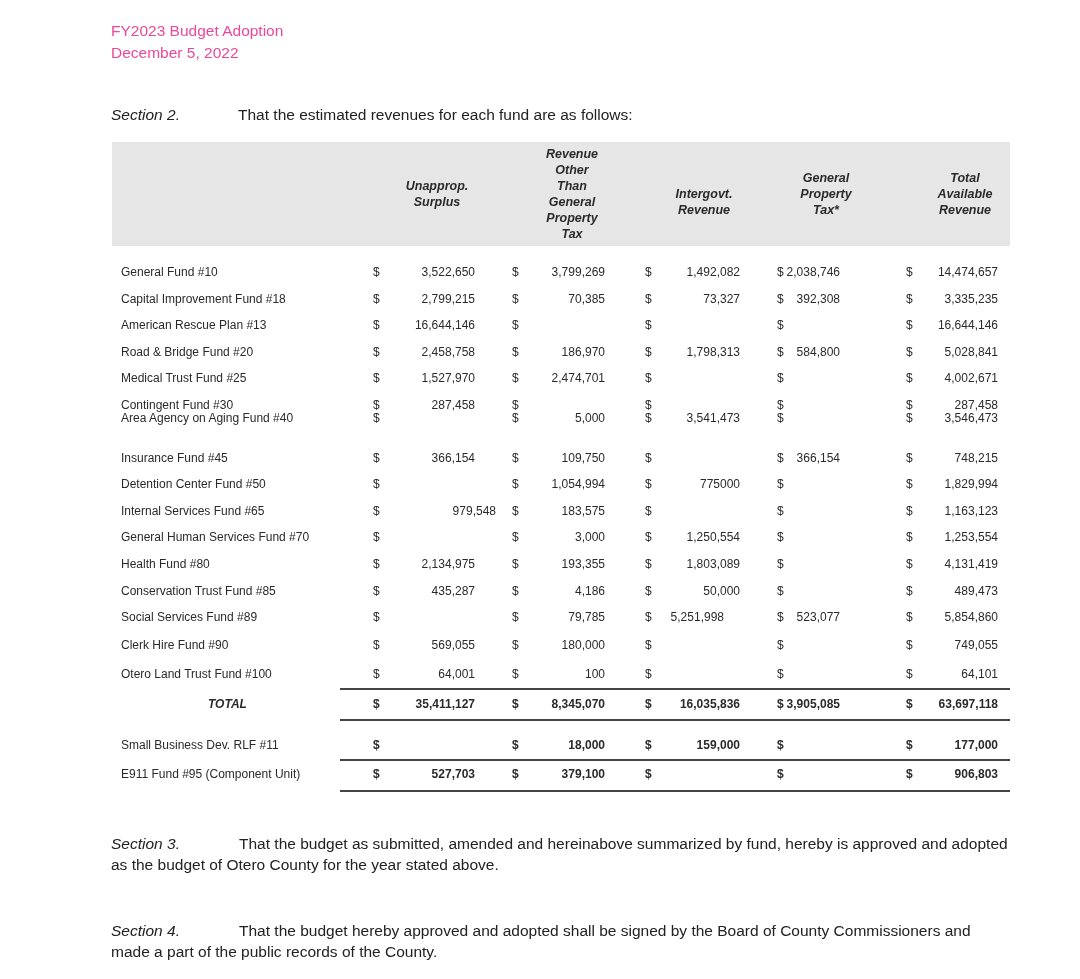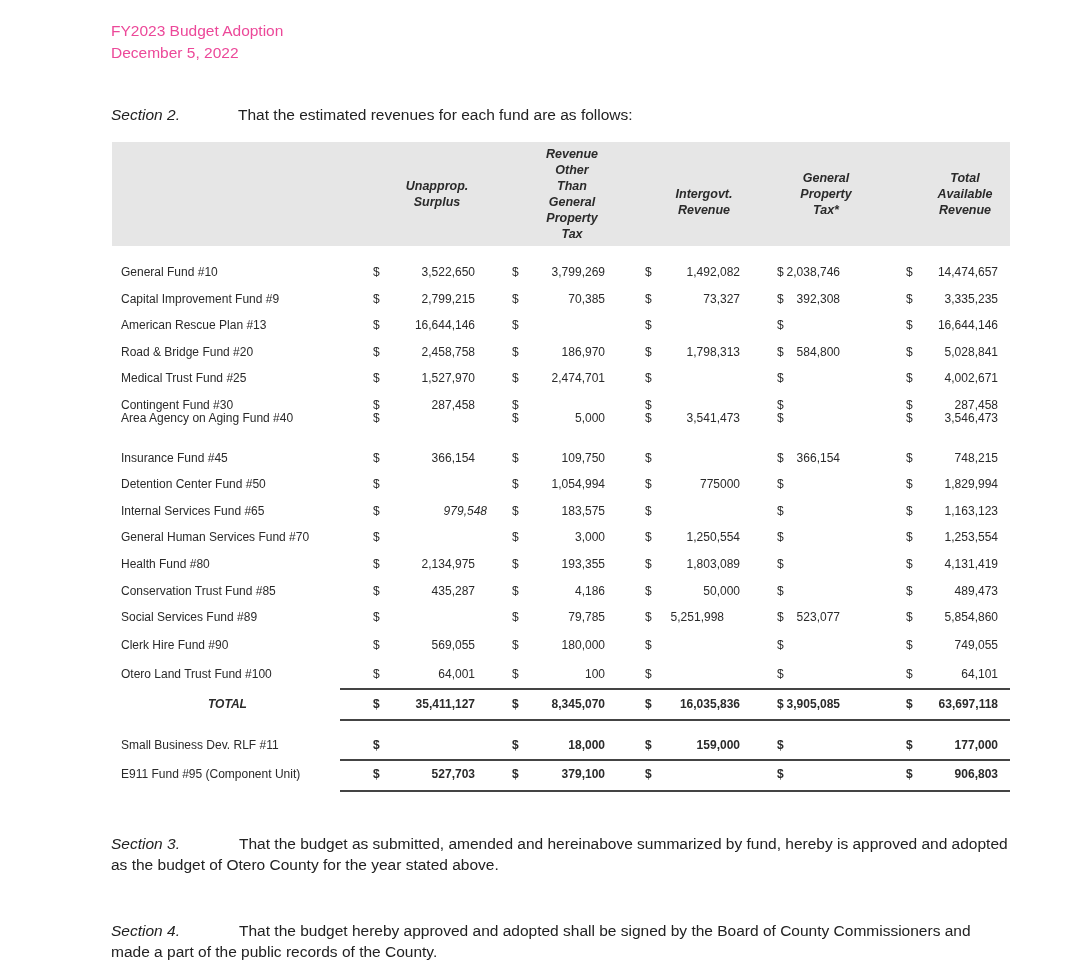--- a/index.html
+++ b/index.html
@@ -78,21 +78,21 @@
       <span class="dollar" style="left: 512px;">$</span>
       <span class="val" style="left: 495px;">3,799,269</span>
       <span class="dollar" style="left: 645px;">$</span>
       <span class="val" style="left: 630px;">1,492,082</span>
       <span class="dollar" style="left: 777px;">$</span>
       <span class="val" style="left: 730px;">2,038,746</span>
       <span class="dollar" style="left: 906px;">$</span>
       <span class="val" style="left: 888px;">14,474,657</span>
     </div>
     <div class="row" style="top: 292px;">
-      <span class="name">Capital Improvement Fund  #9</span>
+      <span class="name">Capital Improvement Fund  #18</span>
       <span class="dollar" style="left: 373px;">$</span>
       <span class="val" style="left: 365px;">2,799,215</span>
       <span class="dollar" style="left: 512px;">$</span>
       <span class="val" style="left: 495px;">70,385</span>
       <span class="dollar" style="left: 645px;">$</span>
       <span class="val" style="left: 630px;">73,327</span>
       <span class="dollar" style="left: 777px;">$</span>
       <span class="val" style="left: 730px;">392,308</span>
       <span class="dollar" style="left: 906px;">$</span>
       <span class="val" style="left: 888px;">3,335,235</span>
@@ -184,21 +184,21 @@
       <span class="dollar" style="left: 645px;">$</span>
       <span class="val" style="left: 630px;">775000</span>
       <span class="dollar" style="left: 777px;">$</span>
       <span class="val" style="left: 730px;"></span>
       <span class="dollar" style="left: 906px;">$</span>
       <span class="val" style="left: 888px;">1,829,994</span>
     </div>
     <div class="row" style="top: 504px;">
       <span class="name">Internal Services Fund  #65</span>
       <span class="dollar" style="left: 373px;">$</span>
-      <span class="val" style="left: 377px; font-style: italic;">979,548</span>
+      <span class="val" style="left: 386px;">979,548</span>
       <span class="dollar" style="left: 512px;">$</span>
       <span class="val" style="left: 495px;">183,575</span>
       <span class="dollar" style="left: 645px;">$</span>
       <span class="val" style="left: 630px;"></span>
       <span class="dollar" style="left: 777px;">$</span>
       <span class="val" style="left: 730px;"></span>
       <span class="dollar" style="left: 906px;">$</span>
       <span class="val" style="left: 888px;">1,163,123</span>
     </div>
     <div class="row" style="top: 530px;">

